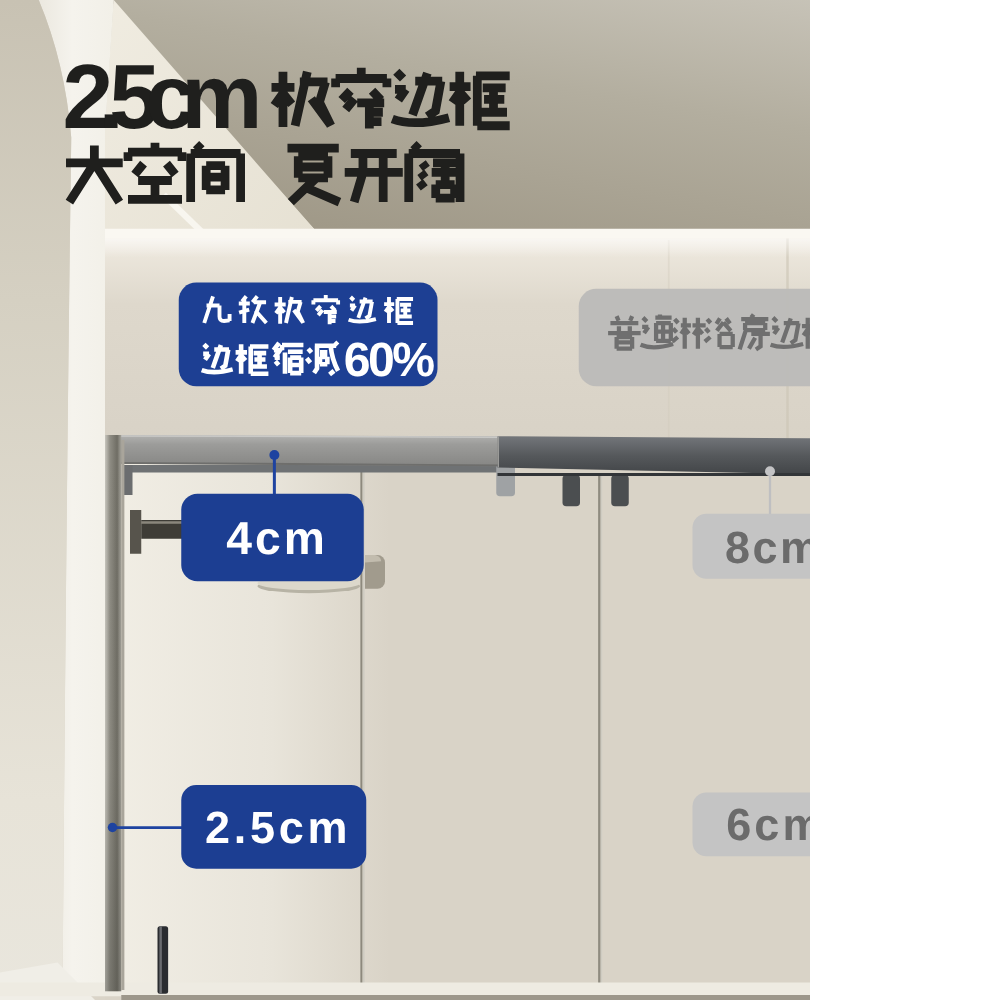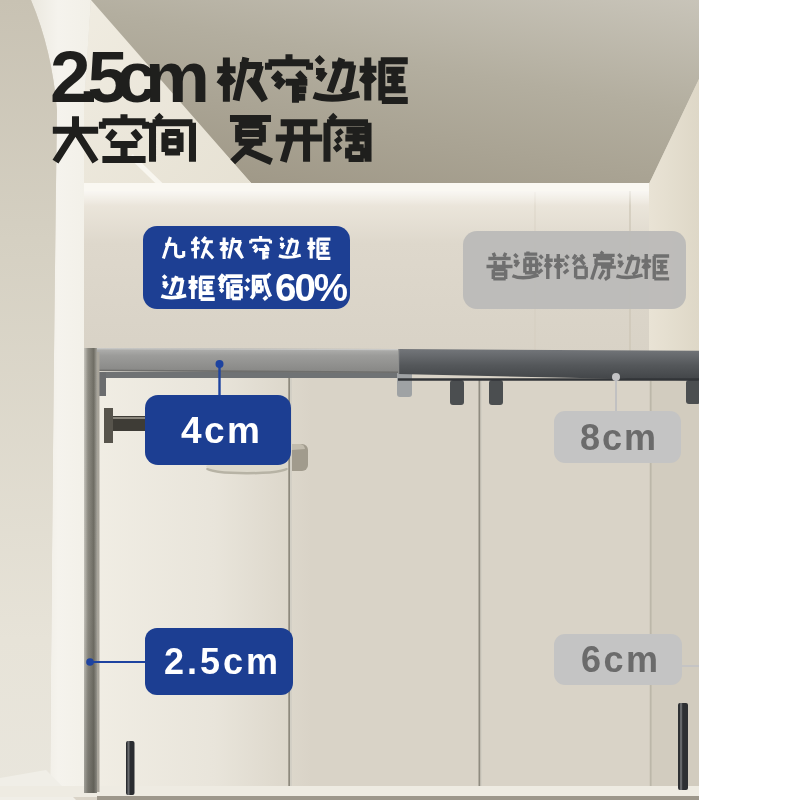--- a/index.html
+++ b/index.html
@@ -1,15 +1,15 @@
 <!DOCTYPE html>
 <html><head><meta charset="utf-8">
 <style>
 html,body{margin:0;padding:0;background:#fff;}
-#stage{position:relative;width:699px;height:800px;overflow:hidden;font-family:"Liberation Sans",sans-serif;}
+#stage{position:relative;width:648px;height:800px;overflow:hidden;font-family:"Liberation Sans",sans-serif;}
 svg{display:block;}
 text{font-family:"Liberation Sans",sans-serif;}
 </style></head>
 <body>
 <div id="stage">
 <svg width="800" height="800" viewBox="0 0 800 800">
 <defs>
 <linearGradient id="ceil" x1="0.9" y1="0" x2="0.25" y2="1">
  <stop offset="0" stop-color="#c9c5ba"></stop>
           <stop offset="0.45" stop-color="#b3ae9f"></stop>

